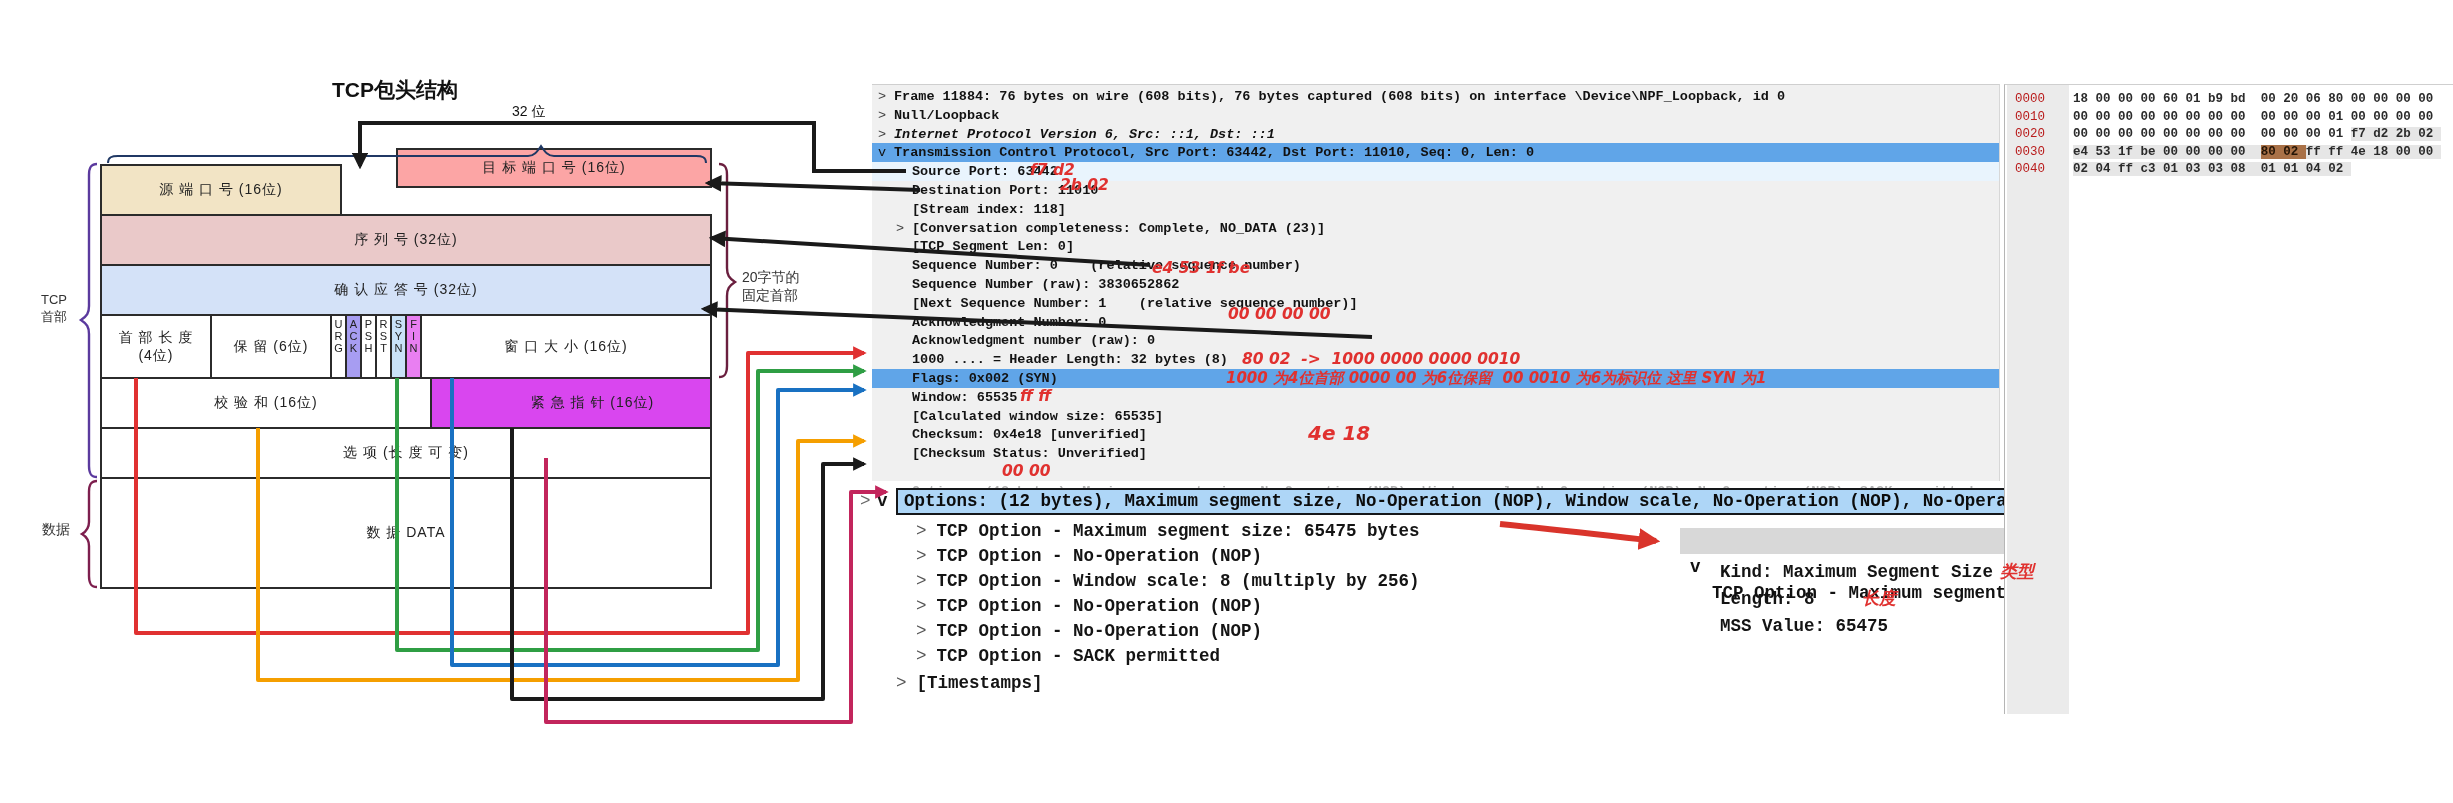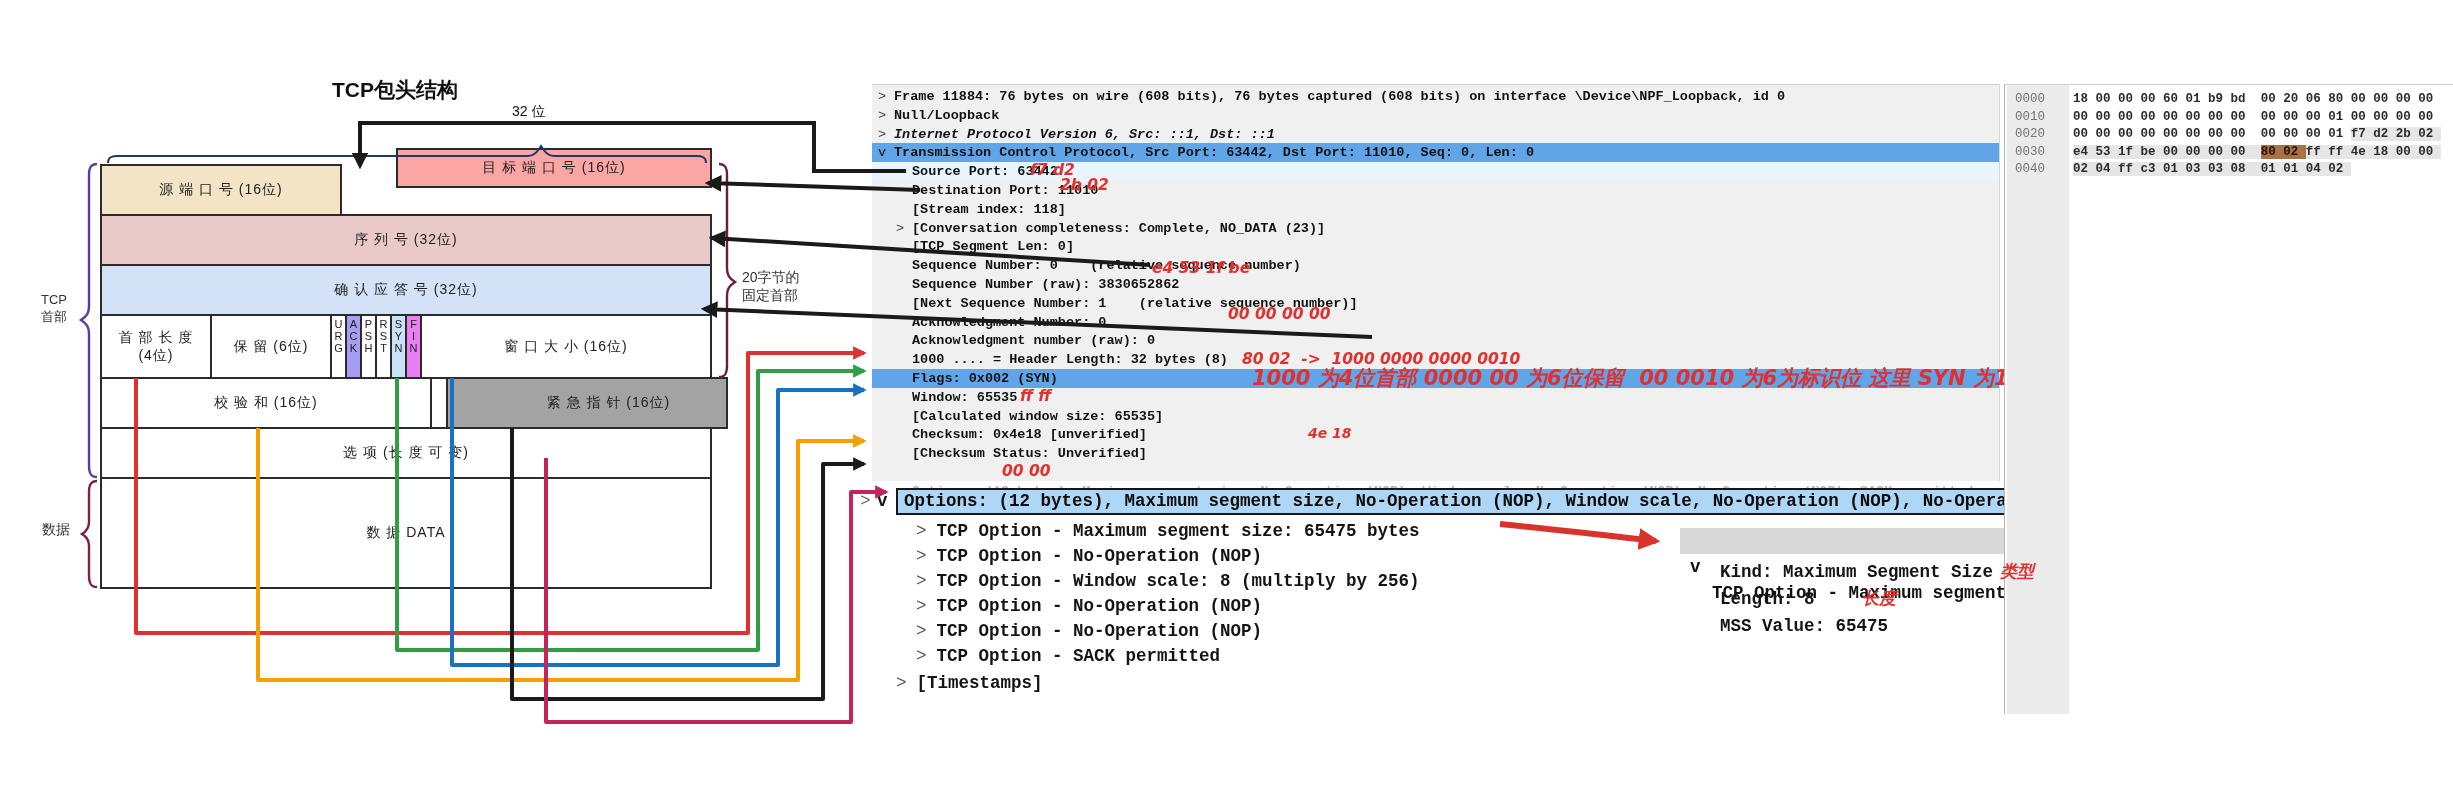--- a/index.html
+++ b/index.html
@@ -37,21 +37,21 @@
        font-family:"Liberation Mono","DejaVu Sans Mono",monospace;font-size:17.5px;font-weight:600;
        line-height:26px;color:#111;white-space:pre;}
   .drow{position:absolute;left:1720px;font-family:"Liberation Mono","DejaVu Sans Mono",monospace;
        font-size:17.5px;font-weight:600;color:#141414;line-height:25px;white-space:pre;}
   
   #hex-pane{position:absolute;left:2004px;top:84px;width:449px;height:630px;background:#fff;
        border-left:1px solid #b5b5b5;border-top:1px solid #cfcfcf;box-sizing:border-box;}
   #hex-offset-col{position:absolute;left:2px;top:0;width:62px;height:100%;background:#ebebeb;}
   .hrow{position:absolute;left:0;width:100%;height:18px;line-height:18px;
        font-family:"Liberation Mono","DejaVu Sans Mono",monospace;font-size:12.5px;font-weight:700;color:#2b2b2b;white-space:pre;}
-  .hrow .off{position:absolute;left:10px;color:#737373;font-weight:400;}
+  .hrow .off{position:absolute;left:10px;color:#b91c1c;font-weight:400;}
   .hrow .bytes{position:absolute;left:68px;}
   .hb{background:transparent;}
   .hb.gray{background:#e6e6e6;}
   .hb.selbyte{background:#a97147;color:#241405;}
 </style>
 </head>
 <body>
 
 <div id="diagram">
   <div id="diagram-title" style="left:332px;top:76px;">TCP包头结构</div>
@@ -64,21 +64,21 @@
   <div id="diagram-cells">
       <div class="cell" style="left: 100px; top: 164px; width: 242px; height: 52px; background: rgb(242, 228, 197); white-space: pre-line;">源 端 口 号 (16位)</div>
       <div class="cell" style="left: 396px; top: 148px; width: 316px; height: 40px; background: #fca5a5; white-space: pre-line;">目 标 端 口 号 (16位)</div>
       <div class="cell" style="left: 100px; top: 214px; width: 612px; height: 52px; background: rgb(234, 201, 201); white-space: pre-line;">序 列 号 (32位)</div>
       <div class="cell" style="left: 100px; top: 264px; width: 612px; height: 52px; background: rgb(212, 226, 248); white-space: pre-line;">确 认 应 答 号 (32位)</div>
       <div class="cell" style="left: 100px; top: 314px; width: 112px; height: 65px; background: rgb(255, 255, 255); white-space: pre-line;">首 部 长 度
 (4位)</div>
       <div class="cell" style="left: 210px; top: 314px; width: 122px; height: 65px; background: rgb(255, 255, 255); white-space: pre-line;">保 留 (6位)</div>
       <div class="cell" style="left: 420px; top: 314px; width: 292px; height: 65px; background: rgb(255, 255, 255); white-space: pre-line;">窗 口 大 小 (16位)</div>
       <div class="cell" style="left: 100px; top: 377px; width: 332px; height: 52px; background: rgb(255, 255, 255); white-space: pre-line;">校 验 和 (16位)</div>
-      <div class="cell" style="left: 446px; top: 377px; width: 282px; height: 52px; background: #a3a3a3; white-space: pre-line; padding-left: 43px;">紧 急 指 针 (16位)</div>
+      <div class="cell" style="left: 430px; top: 377px; width: 282px; height: 52px; background: #d946ef; white-space: pre-line; padding-left: 43px;">紧 急 指 针 (16位)</div>
       <div class="cell" style="left: 100px; top: 427px; width: 612px; height: 52px; background: rgb(255, 255, 255); white-space: pre-line;">选 项 (长 度 可 变)</div>
       <div class="cell" style="left: 100px; top: 477px; width: 612px; height: 112px; background: rgb(255, 255, 255); white-space: pre-line;">数 据 DATA</div>
       <div class="cell flagcell" style="left: 330px; top: 314px; width: 17px; height: 65px; background: rgb(255, 255, 255); justify-content: center;">U
 R
 G</div>
       <div class="cell flagcell" style="left: 345px; top: 314px; width: 17px; height: 65px; background: rgb(167, 157, 242); justify-content: center;">A
 C
 K</div>
       <div class="cell flagcell" style="left: 360px; top: 314px; width: 17px; height: 65px; background: rgb(255, 255, 255); justify-content: center;">P
 S
@@ -104,24 +104,24 @@
     <div class="trow" style="top: 96px;"><span class="txt" style="left: 40px;">Destination Port: 11010</span><span class="ann" style="left: 188px; top: -5px; font-size: 15.5px;">2b 02</span></div>
     <div class="trow" style="top: 114.8px;"><span class="txt" style="left: 40px;">[Stream index: 118]</span></div>
     <div class="trow" style="top: 133.6px;"><span class="pfx" style="left: 24px;">&gt;</span><span class="txt" style="left: 40px;">[Conversation completeness: Complete, NO_DATA (23)]</span></div>
     <div class="trow" style="top: 152.4px;"><span class="txt" style="left: 40px;">[TCP Segment Len: 0]</span></div>
     <div class="trow" style="top: 171.2px;"><span class="txt" style="left: 40px;">Sequence Number: 0    (relative sequence number)</span><span class="ann" style="left: 280px; top: 3px; font-size: 15.5px;">e4 53 1f be</span></div>
     <div class="trow" style="top: 190px;"><span class="txt" style="left: 40px;">Sequence Number (raw): 3830652862</span></div>
     <div class="trow" style="top: 208.8px;"><span class="txt" style="left: 40px;">[Next Sequence Number: 1    (relative sequence number)]</span></div>
     <div class="trow" style="top: 227.6px;"><span class="txt" style="left: 40px;">Acknowledgment Number: 0</span><span class="ann" style="left: 356px; top: -8px; font-size: 15.5px;">00 00 00 00</span></div>
     <div class="trow" style="top: 246.4px;"><span class="txt" style="left: 40px;">Acknowledgment number (raw): 0</span></div>
     <div class="trow" style="top: 265.2px;"><span class="txt" style="left: 40px;">1000 .... = Header Length: 32 bytes (8)</span><span class="ann" style="left: 370px; top: 0px; font-size: 15.5px;">80 02  -&gt;  1000 0000 0000 0010</span></div>
-    <div class="trow sel" style="top: 284px;"><span class="txt" style="left: 40px;">Flags: 0x002 (SYN)</span><span class="ann" style="left: 380px; top: 0px; font-size: 21px;">1000 为4位首部 0000 00 为6位保留  00 0010 为6为标识位 这里 SYN 为1</span></div>
+    <div class="trow sel" style="top: 284px;"><span class="txt" style="left: 40px;">Flags: 0x002 (SYN)</span><span class="ann" style="left: 354px; top: 0px; font-size: 15px;">1000 为4位首部 0000 00 为6位保留  00 0010 为6为标识位 这里 SYN 为1</span></div>
     <div class="trow" style="top: 302.8px;"><span class="txt" style="left: 40px;">Window: 65535</span><span class="ann" style="left: 148px; top: -1px; font-size: 15.5px;">ff ff</span></div>
     <div class="trow" style="top: 321.6px;"><span class="txt" style="left: 40px;">[Calculated window size: 65535]</span></div>
-    <div class="trow" style="top: 340.4px;"><span class="txt" style="left: 40px;">Checksum: 0x4e18 [unverified]</span><span class="ann" style="left: 436px; top: -1px; font-size: 14px;">4e 18</span></div>
+    <div class="trow" style="top: 340.4px;"><span class="txt" style="left: 40px;">Checksum: 0x4e18 [unverified]</span><span class="ann" style="left: 436px; top: -1px; font-size: 20px;">4e 18</span></div>
     <div class="trow" style="top: 359.2px;"><span class="txt" style="left: 40px;">[Checksum Status: Unverified]</span></div>
     <div class="trow" style="top: 378px;"><span class="txt" style="left: 40px; margin-top: 32px;">Urgent Pointer: 0</span><span class="ann" style="left: 130px; top: -1px; font-size: 15.5px;">00 00</span></div>
     <div class="trow sliver" style="top: 396.8px; height: 9px;"><span class="txt" style="left: 40px;">Options: (12 bytes), Maximum segment size, No-Operation (NOP), Window scale, No-Operation (NOP), No-Operation (NOP), SACK permitted</span></div>
   </div>
 
 <div id="options-panel">
   <div class="orow" style="left:860px;top:489px;color:#666;font-weight:400;">&gt;</div>
   <div class="orow" style="left:877px;top:489px;">v</div>
   <div class="obox">Options: (12 bytes), Maximum segment size, No-Operation (NOP), Window scale, No-Operation (NOP), No-Operation (NOP), SACK permitted</div>
   <div id="options-items">

